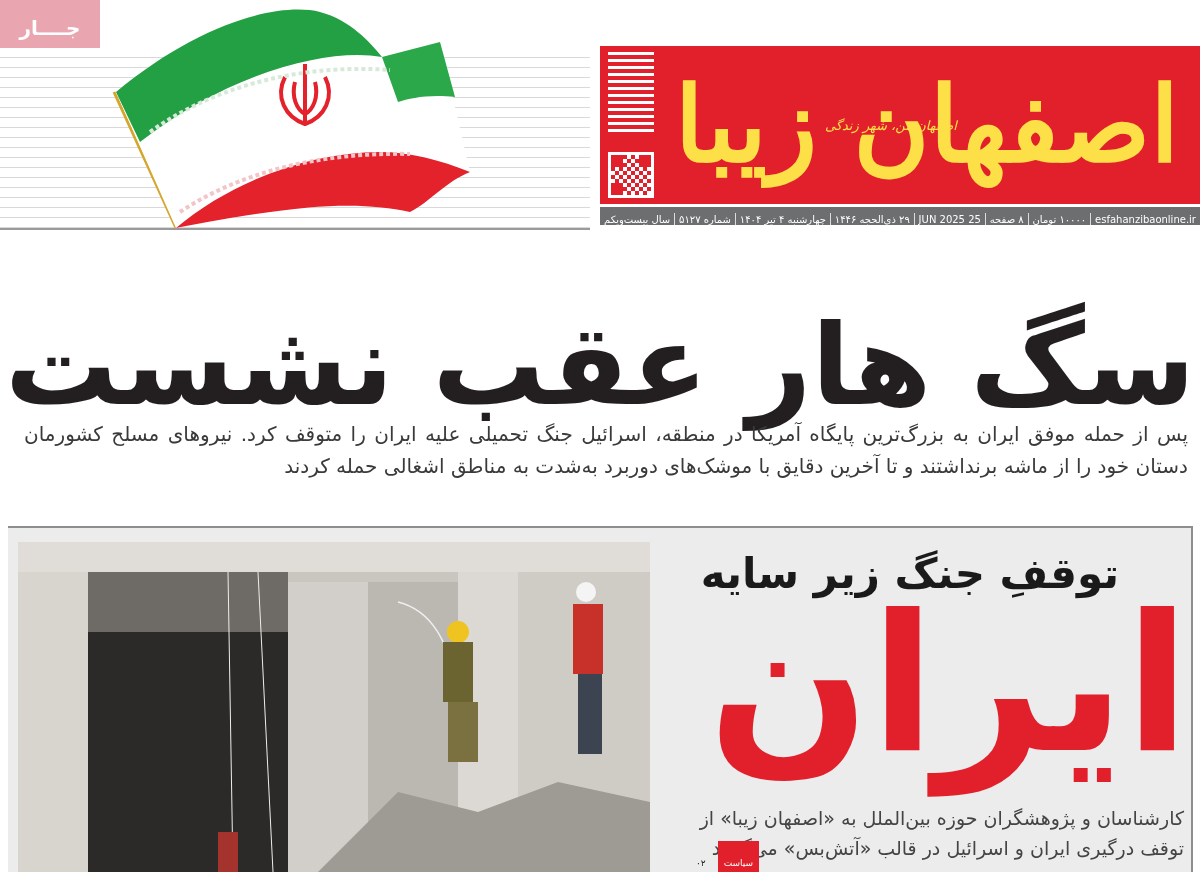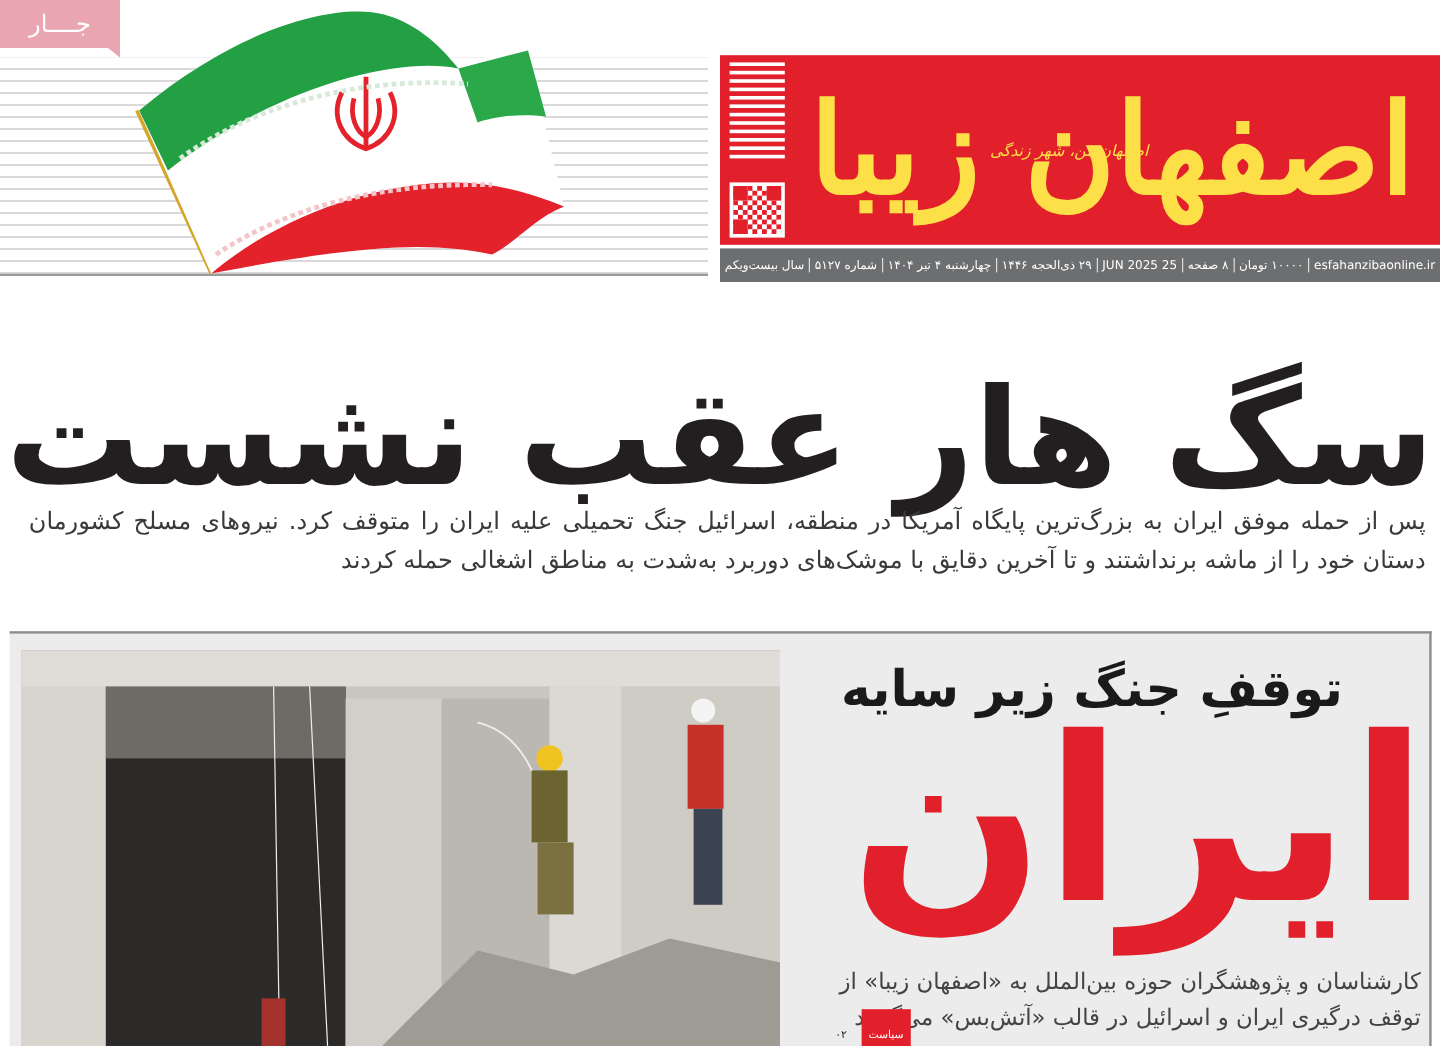--- a/index.html
+++ b/index.html
@@ -1,22 +1,22 @@
 <!DOCTYPE html>
 <html><head>
 <meta charset="utf-8">
 <style>
   * { box-sizing: border-box; margin: 0; padding: 0; }
   html, body { width: 1200px; height: 872px; overflow: hidden; background: #ffffff; }
   body { position: relative; font-family: "DejaVu Sans", sans-serif; color: #231f20; }
 
   
   .tag {
-    position: absolute; left: 0; top: 0; width: 100px; height: 40px;
-    background: #e9a6b1; color: #fff; font-weight: normal; font-size: 20px;
+    position: absolute; left: 0; top: 0; width: 100px; height: 56px;
+    background: #e9a6b1; color: #fff; font-weight: bold; font-size: 20px;
     display: flex; align-items: center; justify-content: center; direction: rtl;
   }
   .tag::after {
     content: ""; position: absolute; right: 0; bottom: -8px;
     border-top: 8px solid #e9a6b1; border-left: 10px solid transparent;
   }
 
   
   .rules {
     position: absolute; left: 0; top: 48px; width: 590px; height: 180px;
@@ -46,23 +46,23 @@
   .logo-text {
     position: absolute; right: 16px; top: 6px; left: 70px; height: 145px;
     color: #fde047; font-family: "DejaVu Serif", serif; font-size: 104px; font-weight: bold;
     direction: rtl; text-align: center; line-height: 145px; letter-spacing: -2px;
   }
   .slogan {
     position: absolute; left: 225px; top: 72px; color: #fde047;
     font-family: "DejaVu Serif", serif; font-style: italic; font-size: 13px; direction: rtl;
   }
   .infobar {
-    position: absolute; left: 600px; top: 207px; width: 600px; height: 28px;
+    position: absolute; left: 600px; top: 207px; width: 600px; height: 18px;
     background: #6d6e70; color: #fff; font-size: 10px;
-    display: flex; flex-direction: row-reverse; align-items: center; padding: 0 4px; gap: 4px;
+    display: flex; flex-direction: row-reverse; align-items: flex-end; padding: 0 4px; gap: 4px;
     direction: rtl; white-space: nowrap;
   }
   .infobar .sep { width: 1px; height: 12px; background: #ddd; }
   .infobar .site { direction: ltr; margin-right: auto; }
 
   
   .headline {
     position: absolute; left: 0; top: 268px; width: 1200px; text-align: center;
     font-family: "DejaVu Sans", sans-serif; font-weight: bold; font-size: 112px;
     line-height: 130px; color: #231f20; direction: rtl; letter-spacing: -3px; margin-top: 32px;

